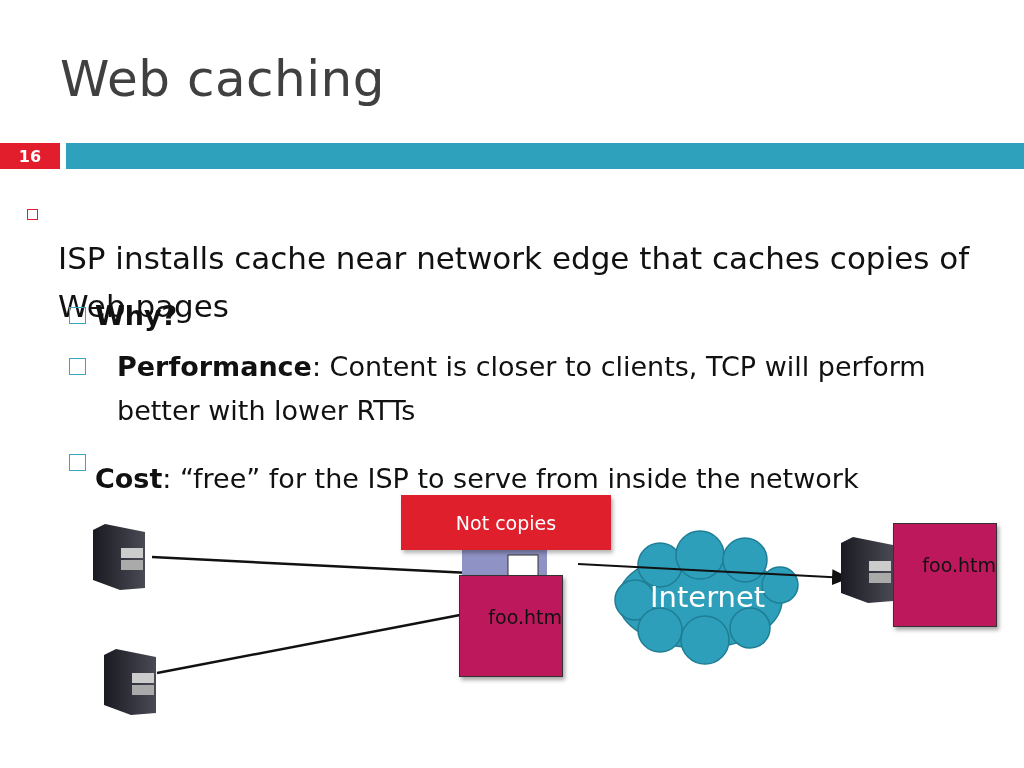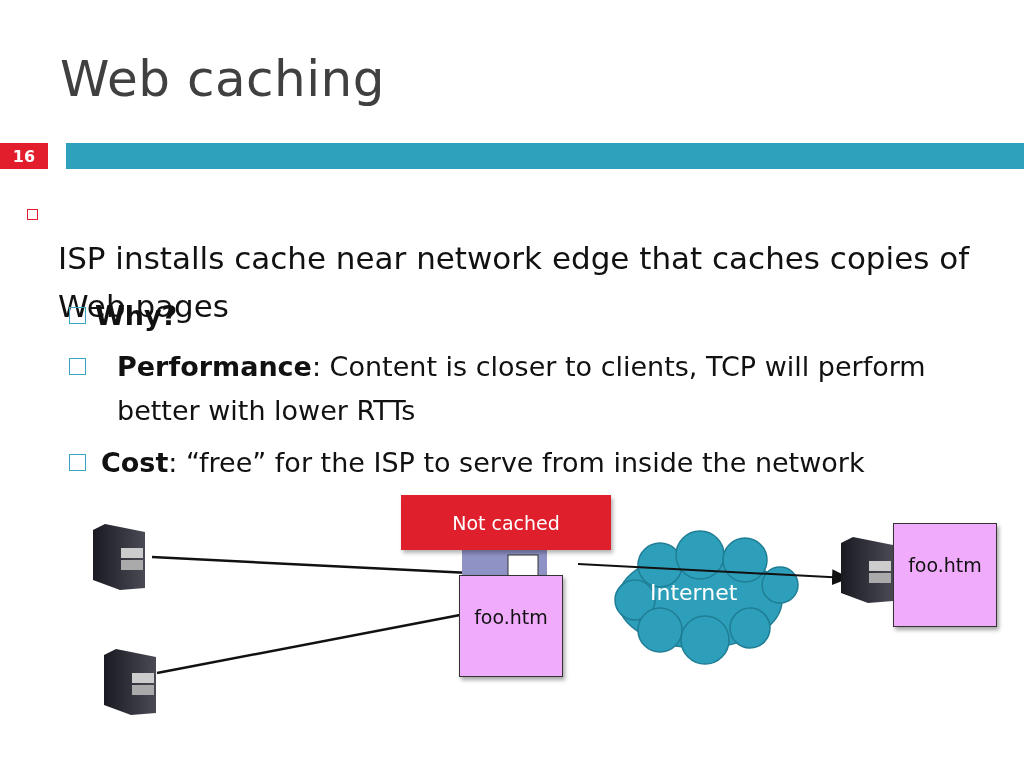--- a/index.html
+++ b/index.html
@@ -1,27 +1,27 @@
 <!DOCTYPE html>
 <html><head>
 <meta charset="utf-8">
 <style>
   html, body { margin: 0; padding: 0; }
   body { width: 1024px; height: 768px; background: #ffffff; position: relative; overflow: hidden; font-family: "DejaVu Sans", sans-serif; color: #111; }
   .title { position: absolute; left: 24px; top: 50px; font-size: 50px; color: #404040; letter-spacing: 0.5px; font-family: "DejaVu Sans", sans-serif; font-weight: normal; margin-left: 36px; }
-  .slide-num { position: absolute; left: 0; top: 143px; width: 48px; height: 26px; background: #e21e2d; color: #fff; font-weight: bold; font-size: 16px; display: flex; align-items: center; justify-content: center; }
+  .slide-num { position: absolute; left: 0; top: 143px; width: 60px; height: 26px; background: #e21e2d; color: #fff; font-weight: bold; font-size: 16px; display: flex; align-items: center; justify-content: center; }
   .teal-bar { position: absolute; left: 66px; top: 143px; width: 958px; height: 26px; background: #2ea1bd; }
   .bullet-box { display: inline-block; width: 9px; height: 9px; border: 1.5px solid #e21e2d; position: absolute; }
   .sub-box { display: inline-block; width: 15px; height: 15px; border: 1.5px solid #3aa5c0; position: absolute; }
   .l1 { position: absolute; left: 58px; top: 192px; font-size: 31px; line-height: 48px; width: 930px; margin-top: 42px; }
   .l2 { position: absolute; left: 95px; font-size: 27px; line-height: 44px; width: 880px; }
   .bold { font-weight: bold; }
   .not-cached { position: absolute; left: 401px; top: 495px; width: 210px; height: 55px; background: #e01f2c; color: #fff; font-size: 19px; display: flex; align-items: center; justify-content: center; box-shadow: 2px 3px 4px rgba(0,0,0,0.3); }
-  .doc { position: absolute; background: #f0abfc; border: 1.5px solid #333; box-shadow: 2px 3px 4px rgba(0,0,0,0.35); font-size: 19px; display: flex; justify-content: center; padding-top: 30px; box-sizing: border-box; }
-  .internet-label { position: absolute; left: 650px; top: 580px; color: #fff; font-size: 22px; }
+  .doc { position: absolute; background: #be185d; border: 1.5px solid #333; box-shadow: 2px 3px 4px rgba(0,0,0,0.35); font-size: 19px; display: flex; justify-content: flex-end; padding-top: 30px; box-sizing: border-box; }
+  .internet-label { position: absolute; left: 650px; top: 580px; color: #fff; font-size: 29px; }
 </style>
 </head>
 <body>
 
 <div class="title">Web caching</div>
 <div class="slide-num">16</div>
 <div class="teal-bar"></div>
 
 <span class="bullet-box" style="left:27px; top:209px;"></span>
 <div class="l1">ISP installs cache near network edge that caches copies of Web pages</div>
@@ -30,21 +30,21 @@
 <div class="l2" style="top:294px;font-weight:bold;">
   <span class="bold"></span><span>Why?</span>
 </div>
 
 <span class="sub-box" style="left:69px; top:358px;"></span>
 <div class="l2" style="top:345px;margin-left:22px;">
   <span class="bold">Performance</span><span>: Content is closer to clients, TCP will perform better with lower RTTs</span>
 </div>
 
 <span class="sub-box" style="left:69px; top:454px;"></span>
-<div class="l2" style="top:441px;margin-left:6px;">
+<div class="l2" style="top:457px;">
   <span class="bold">Cost</span><span>: “free” for the ISP to serve from inside the network</span>
 </div>
 
 <svg style="position:absolute; left:0; top:0;" width="1024" height="768">
   <defs>
     <linearGradient id="pcg" x1="0" x2="1">
       <stop offset="0" stop-color="#1a1a22"></stop>
       <stop offset="1" stop-color="#4a4a55"></stop>
     </linearGradient>
     <marker id="arrow" markerWidth="10" markerHeight="10" refX="8" refY="5" orient="auto">
@@ -86,21 +86,21 @@
 
   <line x1="578" y1="564" x2="848" y2="578" stroke="#111" stroke-width="2" marker-end="url(#arrow)"></line>
 
   <g>
     <polygon points="841,543 853,537 893,545 893,601 868,603 841,593" fill="url(#pcg)"></polygon>
     <rect x="869" y="561" width="22" height="10" fill="#ccc"></rect>
     <rect x="869" y="573" width="22" height="10" fill="#aaa"></rect>
   </g>
 </svg>
 
-<div class="not-cached">Not cached</div>
+<div class="not-cached">Not copies</div>
 
 <div class="doc" style="left:459px; top:575px; width:104px; height:102px;">
   <span>foo.htm</span>
 </div>
 <div class="doc" style="left:893px; top:523px; width:104px; height:104px;">
   <span>foo.htm</span>
 </div>
 
 <div class="internet-label">Internet</div>
 

